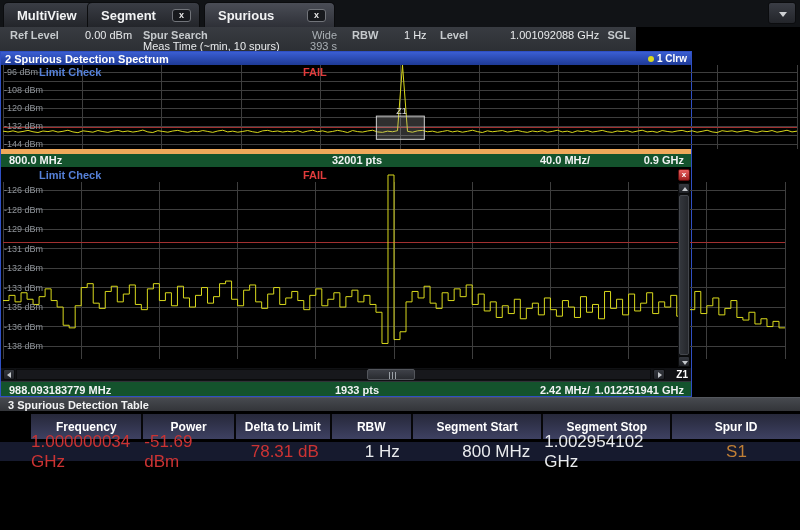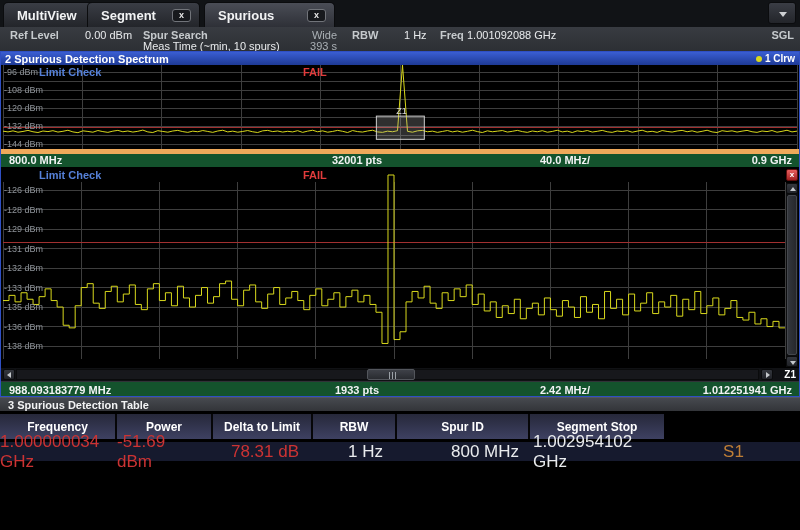--- a/index.html
+++ b/index.html
@@ -23,29 +23,29 @@
     background:#17191d; border:1px solid #71747a; border-radius:3px;
     color:#e8e8e8; font-size:9px; font-weight:bold;
   }
   .dropbtn {
     position:absolute; right:4px; top:2px; width:28px; height:22px;
     background:linear-gradient(#3a3d45,#23252a); border:1px solid #0b0c0e; border-radius:3px;
   }
   .dropbtn:after { content:""; position:absolute; left:10px; top:9px;
     border-left:4px solid transparent; border-right:4px solid transparent; border-top:5px solid #cfd1d4; }
   
-  .measbar { position:absolute; left:0; top:27px; width:800px; height:24px;
+  .measbar { position:absolute; left:0; top:27px; width:636px; height:24px;
     background:linear-gradient(#383b41,#2c2f34); font-size:11px; }
   .measbar span { position:absolute; white-space:nowrap; }
   .r1 { top:2px; } .r2 { top:13px; }
   .mlabel { color:#c6cacd; font-weight:bold; }
   .mval { color:#e9ebed; }
   .mdim { color:#aab0b5; }
   
-  .win2 { position:absolute; left:0; top:51px; width:800px; height:346px;
+  .win2 { position:absolute; left:0; top:51px; width:692px; height:346px;
     border:1px solid var(--accent-blue); background:#000; }
   .title2 { height:13px; display:flex; justify-content:space-between; align-items:center;
     padding:0 4px; background:linear-gradient(var(--title-bar-blue-top),var(--title-bar-blue-bottom));
     font-size:11px; font-weight:bold; color:#fff; }
   .legend { display:flex; align-items:center; gap:3px; font-size:10px; color:#fff; }
   .dot { width:6px; height:6px; border-radius:50%; background:var(--trace-yellow); }
   .chartbox { position:relative; background:#000; }
   .chart1 { height:84px; }
   .chart2 { height:201px; }
   .chk { position:absolute; top:1px; font-size:11px; font-weight:bold; z-index:3; }
@@ -93,21 +93,21 @@
   .title3 { height:14px; background:linear-gradient(#46494f,#333539); border-top:1px solid #54575d;
     font-size:11px; font-weight:bold; color:#f2f3f4; padding:1px 0 0 8px; }
   .ttable { margin-top:3px; }
   .thead { display:flex; height:25px; margin-bottom:3px; }
   .thead .cell { background:linear-gradient(#26283a,#3e4162); border-right:2px solid #060608;
     color:#fff; font-size:12px; font-weight:bold; display:flex; align-items:center; justify-content:center; }
   .thead .cell:last-child { border-right:none; }
   .trow { display:flex; height:19px; background:#161a2e; }
   .trow .cell { font-size:17px; display:flex; align-items:center; justify-content:flex-end; padding-right:14px; }
   .trow .cell:last-child { justify-content:center; padding-right:0; }
-  .c1 { width:117px; } .c2 { width:96px; } .c3 { width:100px; } .c4 { width:84px; }
+  .c1 { width:117px;margin-left:31px; } .c2 { width:96px; } .c3 { width:100px; } .c4 { width:84px; }
   .c5 { width:136px; } .c6 { width:134px; } .c7 { width:133px; }
   .c-red { color:var(--value-red); } .c-white { color:#e9ebed; } .c-orange { color:var(--spur-id-orange); }
 </style>
 </head>
 <body>
 
 <div class="screen">
 
   <div class="tabbar">
     <div class="tab" style="left:3px;">
@@ -132,22 +132,22 @@
 
   <div class="measbar">
     <span class="r1 mlabel" style="left:10px;">Ref Level</span>
     <span class="r1 mval" style="left:85px;">0.00 dBm</span>
     <span class="r1 mlabel" style="left:143px;">Spur Search</span>
     <span class="r2 mval" style="left:143px;">Meas Time (~min, 10 spurs)</span>
     <span class="r1 mdim" style="left:295px; width:42px; text-align:right;">Wide</span>
     <span class="r2 mdim" style="left:295px; width:42px; text-align:right;">393 s</span>
     <span class="r1 mlabel" style="left:352px;">RBW</span>
     <span class="r1 mval" style="left:404px;">1 Hz</span>
-    <span class="r1 mlabel" style="left:440px;">Freq</span>
-    <span class="r1 mval" style="left:467px;">1.001092088 GHz</span>
+    <span class="r1 mlabel" style="left:440px;">Level</span>
+    <span class="r1 mval" style="left:510px;">1.001092088 GHz</span>
     <span class="r1 mlabel" style="right:6px;">SGL</span>
   </div>
 
   <div class="win2">
     <div class="title2">
       <span>2 Spurious Detection Spectrum</span>
       <span class="legend">
         <span class="dot"></span>
         <span>1 Clrw</span>
       </span>
@@ -265,22 +265,23 @@
   <div class="win3">
     <div class="title3">
       <span>3 Spurious Detection Table</span>
     </div>
     <div class="ttable">
       <div class="thead">
         <div class="cell c1">Frequency</div>
         <div class="cell c2">Power</div>
         <div class="cell c3">Delta to Limit</div>
         <div class="cell c4">RBW</div>
+        <div class="cell c5">Segment Start</div>
+        <div class="cell c6">Segment Stop</div>
         <div class="cell c7">Spur ID</div>
-        <div class="cell c6">Segment Stop</div>
       </div>
       <div class="trow">
         <div class="cell c1 c-red">1.000000034 GHz</div>
         <div class="cell c2 c-red">-51.69 dBm</div>
         <div class="cell c3 c-red">78.31 dB</div>
         <div class="cell c4 c-white">1 Hz</div>
         <div class="cell c5 c-white">800 MHz</div>
         <div class="cell c6 c-white">1.002954102 GHz</div>
         <div class="cell c7 c-orange">S1</div>
       </div>

